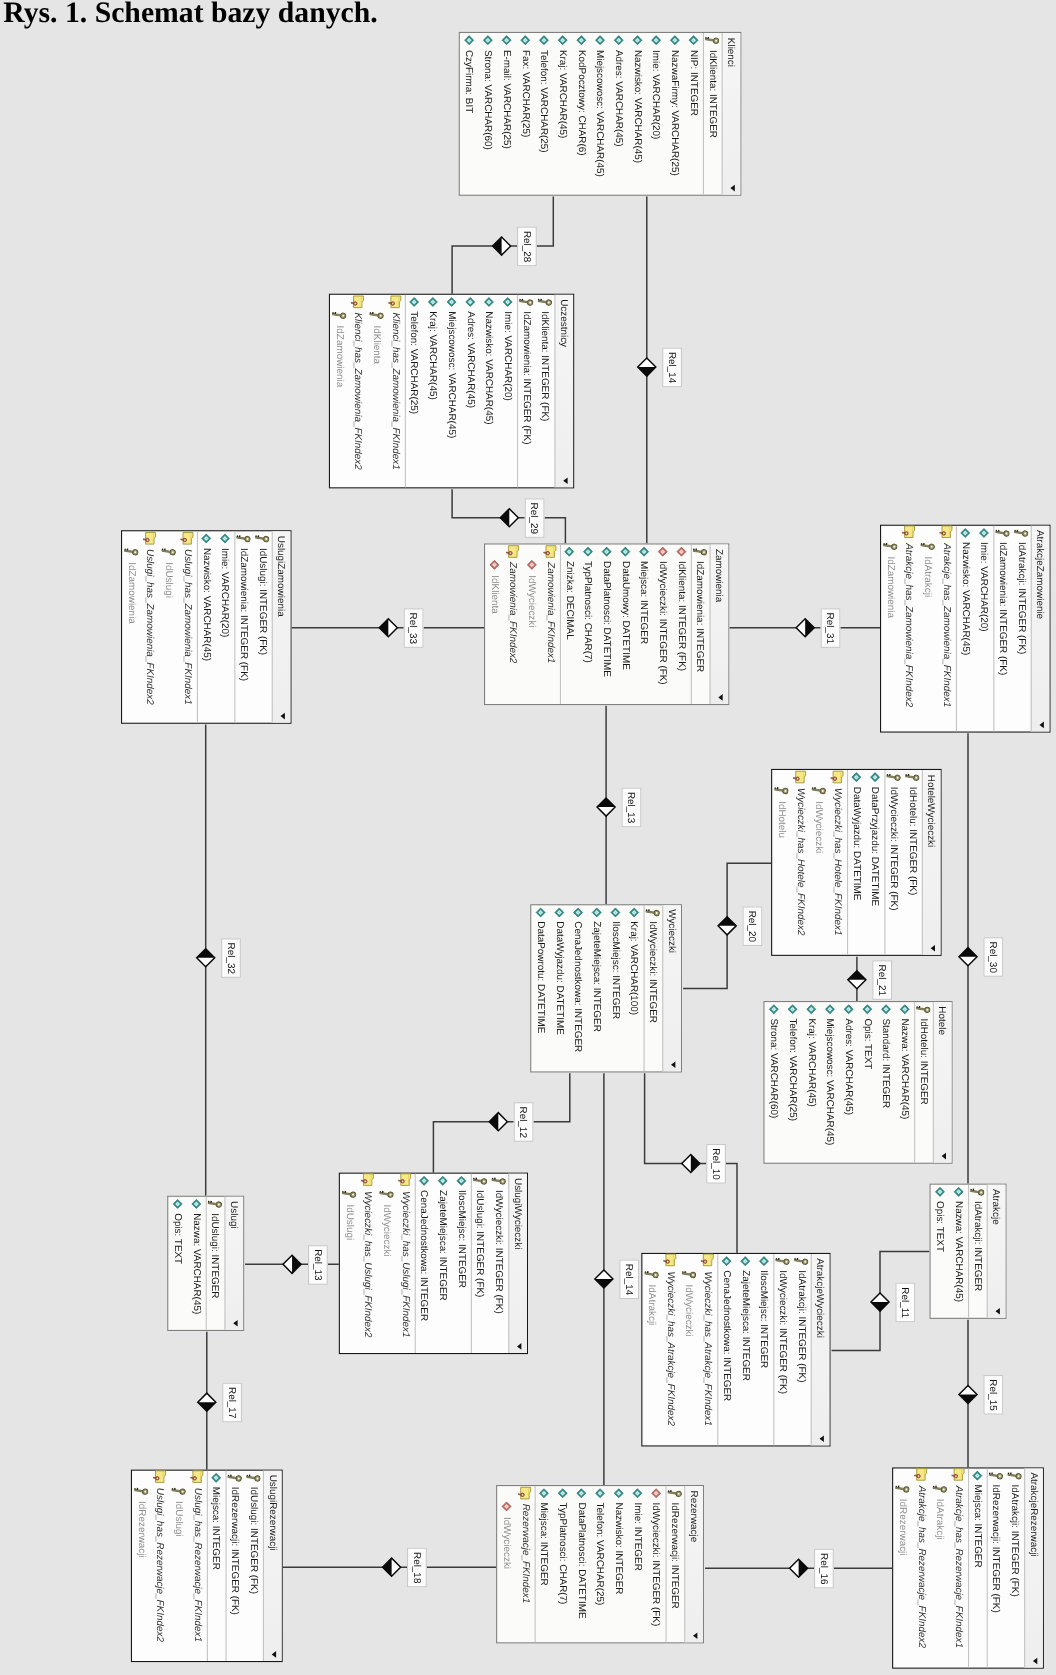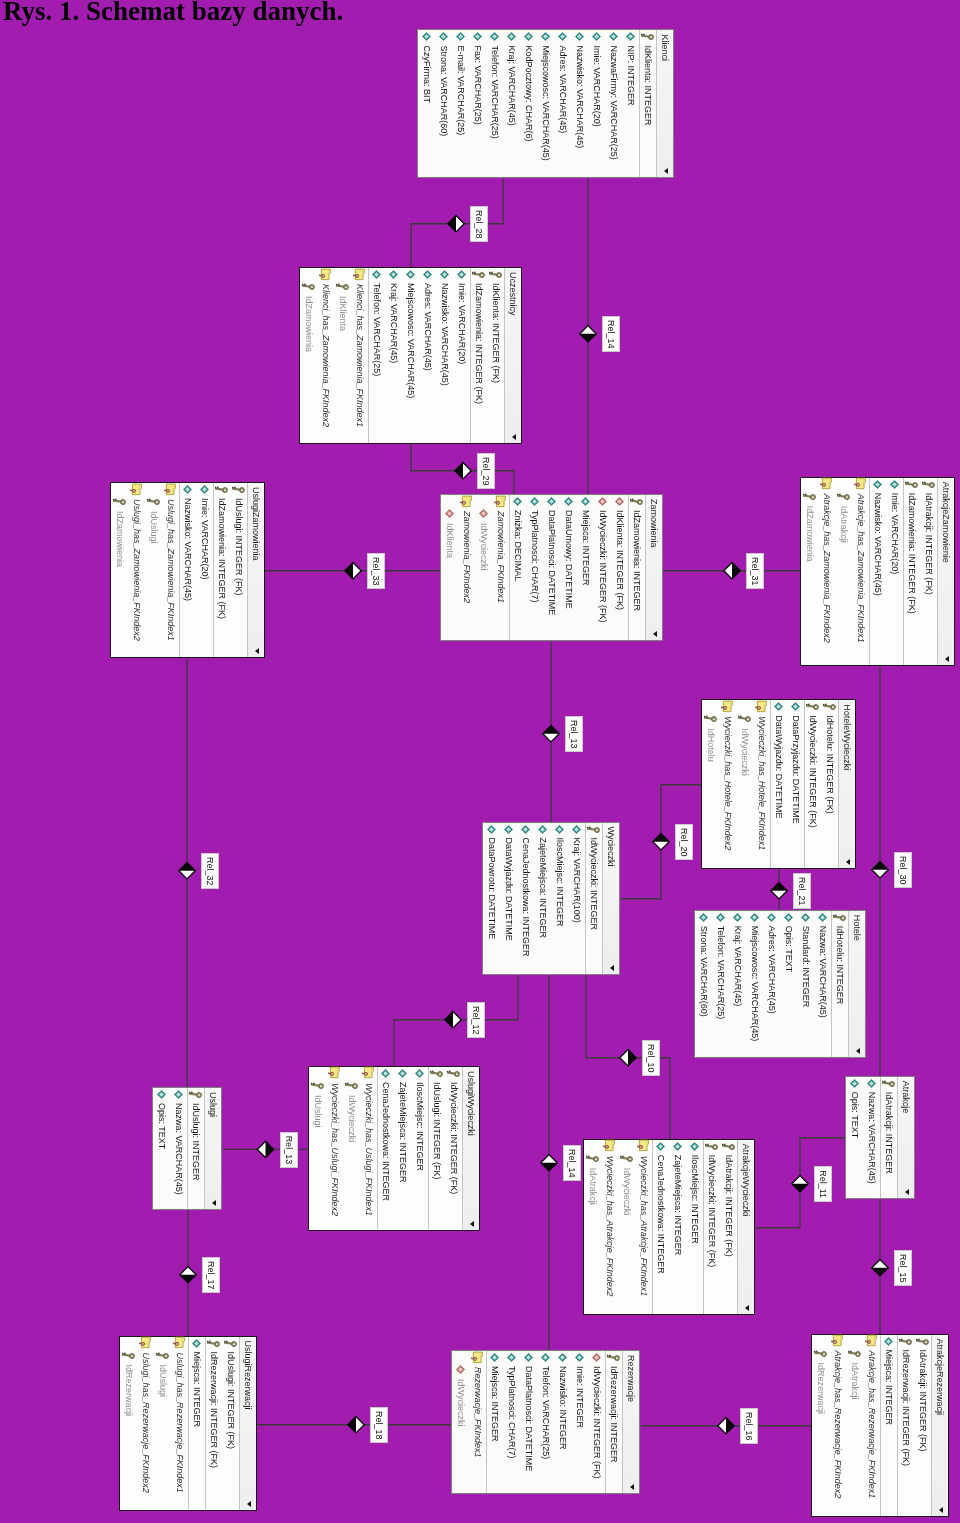--- a/index.html
+++ b/index.html
@@ -1,19 +1,19 @@
 <!DOCTYPE html>
 <html><head>
 <meta charset="utf-8">
 <title>Rys. 1. Schemat bazy danych.</title>
 <style>
   html,body{margin:0;padding:0;background:#ffffff;}
   body{width:960px;height:1523px;overflow:hidden;
        font-family:"Liberation Sans",sans-serif;-webkit-font-smoothing:antialiased;}
-  #page{position:relative;width:960px;height:1523px;background:#a21caf;overflow:hidden;}
+  #page{position:relative;width:960px;height:1523px;background:#e5e5e5;overflow:hidden;}
   #caption{position:absolute;left:3px;top:-4px;font-family:"Liberation Serif",serif;
            font-weight:bold;font-size:27px;color:#000;white-space:nowrap;}
   #diagram{position:absolute;left:960px;top:0;width:1523px;height:960px;
            transform-origin:0 0;transform:rotate(90deg);}
   .tbl{position:absolute;box-sizing:border-box;background:#fdfdfd;}
   .tgray{border:1px solid #808080;background:#fbfbf9;}
   .tblack{border:1.4px solid #181818;background:#fdfdfd;}
   .thead{position:absolute;left:0;right:0;height:17px;box-sizing:border-box;
          background:linear-gradient(to right,#f6f6f6,#eeeeee);overflow:hidden;}
   .tname{position:absolute;left:4px;top:3px;font-size:9px;color:#1c1c1c;white-space:nowrap;line-height:11px;}

